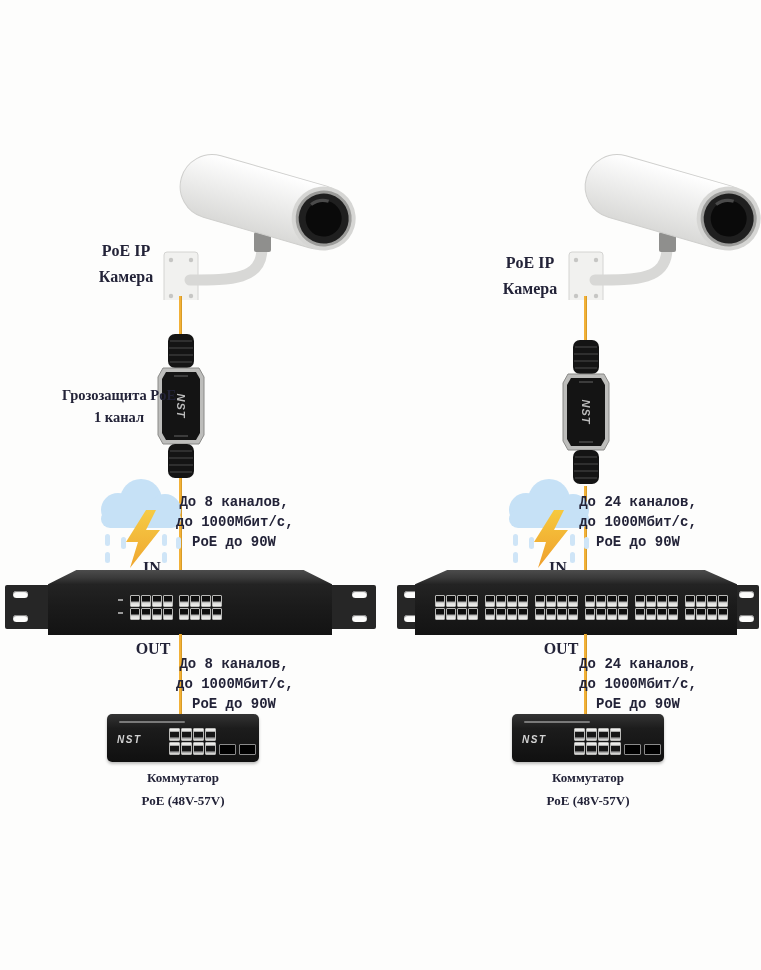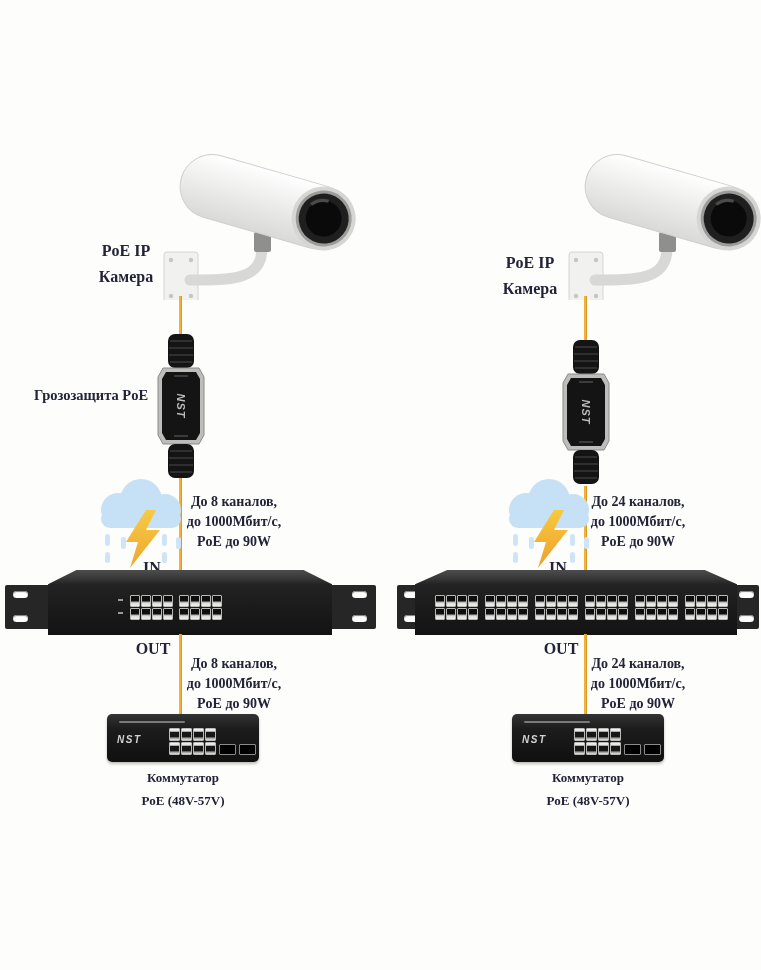--- a/index.html
+++ b/index.html
@@ -2,21 +2,21 @@
 <html><head>
 <meta charset="utf-8">
 <style>
   html,body { margin:0; padding:0; background:#ffffff; }
   .canvas { position:relative; width:761px; height:970px; background:#fdfdfc;
             font-family:"Liberation Serif", serif; overflow:hidden; }
   .lbl { position:absolute; color:#232338; font-weight:bold; text-align:center; }
   .lbl div { white-space:nowrap; }
   .cam-lbl { font-size:16px; line-height:26px; }
   .surge-lbl { font-size:14.5px; line-height:22px; }
-  .cap-lbl { font-size:14px; line-height:20px; }
+  .cap-lbl { font-size:14px; line-height:20px;font-family:Liberation Mono, monospace; }
   .io-lbl { font-size:16px; }
   .sw-lbl { font-size:13px; line-height:23px; }
   .cable { position:absolute; width:3px; background:#f2b137; box-shadow:inset -1px 0 0 #d89b27; }
   .panel { position:absolute; width:378px; height:78px; }
   .panel-ear { position:absolute; background:#262626; border-radius:2px; }
   .hole { position:absolute; width:15px; height:7px; background:#fdfdfc; border-radius:4px;
           box-shadow:inset 0 1px 1px #7a7a7a; }
   .panel-body { position:absolute; top:5px; height:65px;
     background:linear-gradient(180deg,#4c4c4c 0%,#3a3a3a 12%,#232323 22%,#1b1b1b 55%,#131313 100%);
     clip-path:polygon(0 22%,10% 0,90% 0,100% 22%,100% 100%,0 100%); }
@@ -76,22 +76,23 @@
     <rect x="22" y="2" width="26" height="34" rx="7" fill="#141414"></rect>
     <path d="M24 9 H46 M23 16 H47 M23 23 H47 M24 30 H46" stroke="#2f2f2f" stroke-width="2"></path>
     <polygon points="17,36 53,36 58,45 58,103 53,112 17,112 12,103 12,45" fill="#bdbdbb" stroke="#8a8a88"></polygon>
     <polygon points="20,40 50,40 54,47 54,101 50,108 20,108 16,101 16,47" fill="#141414"></polygon>
     <text transform="rotate(90 35 74)" x="35" y="78" text-anchor="middle" fill="#bcbcbc" font-family="Liberation Sans, sans-serif" font-size="11" font-style="italic" font-weight="bold" letter-spacing="1">NST</text>
     <rect x="28" y="43" width="14" height="2" fill="#3c3c3c"></rect>
     <rect x="28" y="103" width="14" height="2" fill="#3c3c3c"></rect>
     <rect x="22" y="112" width="26" height="34" rx="7" fill="#141414"></rect>
     <path d="M24 119 H46 M23 126 H47 M23 133 H47 M24 140 H46" stroke="#2f2f2f" stroke-width="2"></path>
   </svg>
-  <div class="lbl surge-lbl" style="left:12px;top:384px;width:158px">
+  <div class="lbl surge-lbl" style="left:40px;top:384px;width:158px">
     <div>Грозозащита PoE</div>
+    <div>1 канал</div>
   </div>
 
   <div class="cable" style="left:179px;top:478px;height:100px"></div>
 
   <svg style="position:absolute;left:88px;top:474px" width="108" height="98" viewBox="0 0 108 98">
     <defs>
       <linearGradient id="bolt1" x1="0" y1="0" x2="0" y2="1">
         <stop offset="0" stop-color="#f6cb45"></stop>
           <stop offset="1" stop-color="#efa62f"></stop>
       </linearGradient>

